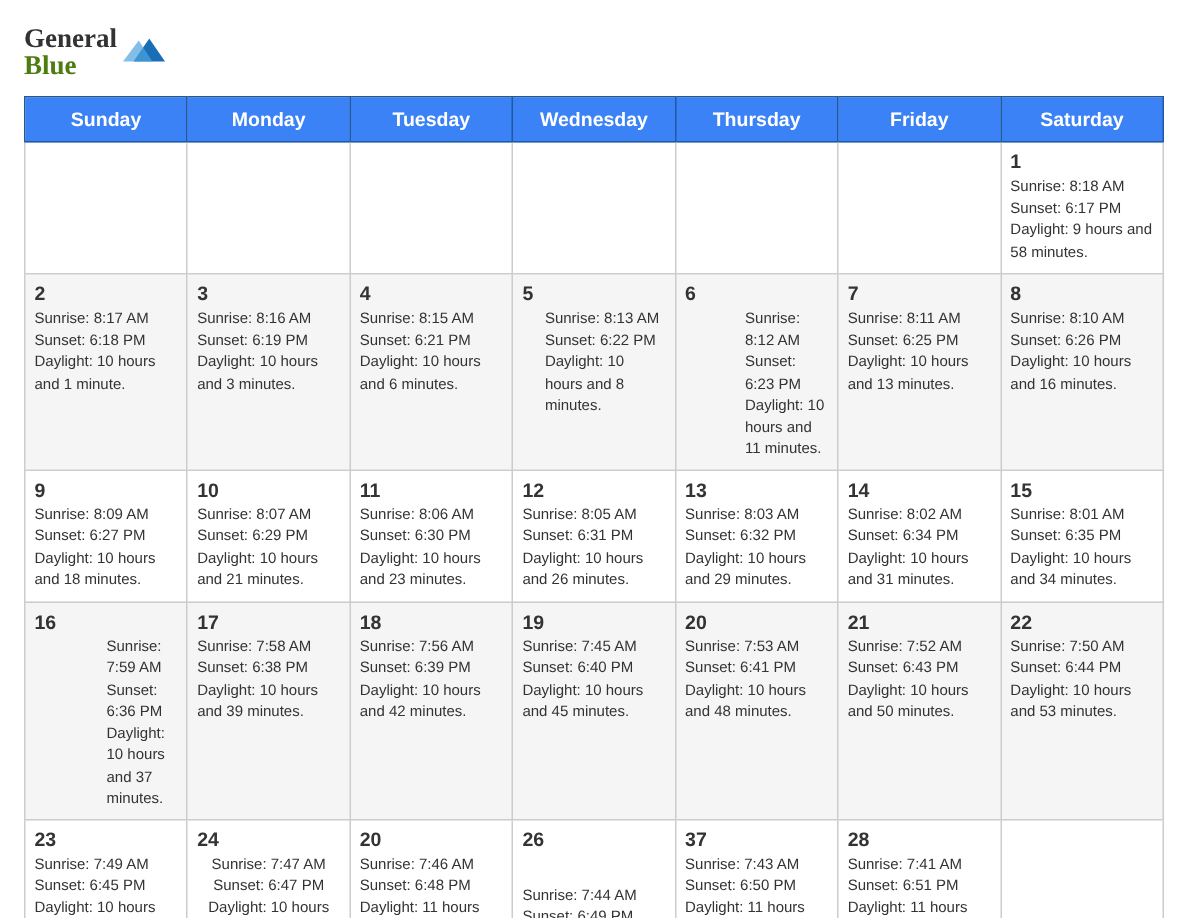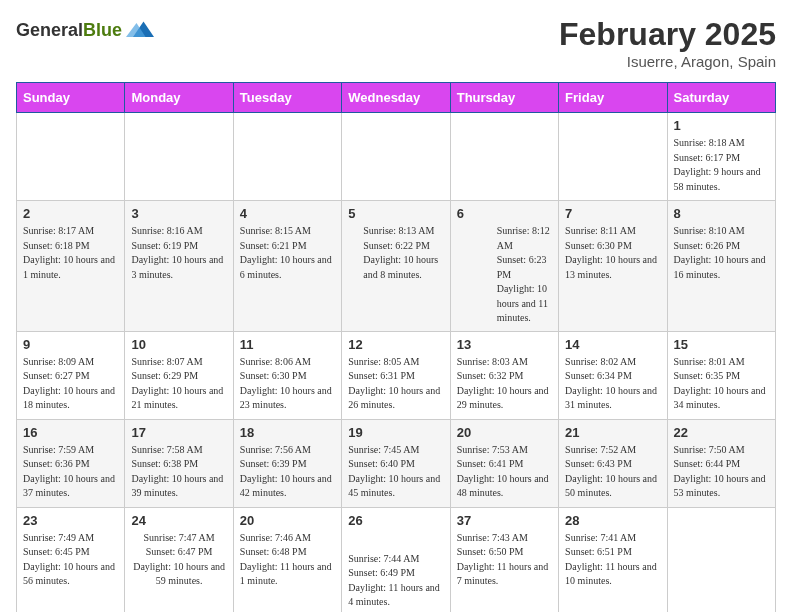--- a/index.html
+++ b/index.html
@@ -15,22 +15,23 @@
       justify-content: space-between;
       align-items: flex-start;
       margin-bottom: 12px;
     }
     .logo {
       display: flex;
       align-items: center;
     }
     .logo-text {
       display: flex;
-      flex-direction: row;
+      flex-direction: column;
       line-height: 1;
+      font-family: Liberation Serif, serif;
     }
     .logo-general {
       font-size: 18px;
       font-weight: bold;
       color: #333;
     }
     .logo-blue {
       font-size: 18px;
       font-weight: bold;
       color: #4d7c0f;
@@ -51,26 +52,26 @@
     .location {
       font-size: 15px;
       color: #555;
     }
     table {
       width: 100%;
       border-collapse: collapse;
       table-layout: fixed;
     }
     thead tr th {
-      background: #d946ef;
+      background: #3b82f6;
       color: #fff;
       font-size: 13px;
       font-weight: bold;
       padding: 7px 6px;
-      text-align: left;
+      text-align: center;
       border: 1px solid #1f5aa0;
     }
     tbody tr td {
       border: 1px solid #ccc;
       vertical-align: top;
       padding: 5px 6px;
       height: 88px;
       font-size: 10.5px;
       color: #333;
       background: #fff;
@@ -81,44 +82,39 @@
     .day-num {
       font-size: 13px;
       font-weight: bold;
       margin-bottom: 3px;
       display: block;
     }
     .day-info {
       font-size: 10px;
       color: #333;
       line-height: 1.45;
-      font-family: Liberation Serif, serif;
     }
     .empty-cell {
       background: #fff !important;
     }
   </style>
 </head>
 <body>
 
 <div class="header">
   <div class="logo">
     <div class="logo-text">
       <span class="logo-general">General</span>
       <span class="logo-blue">Blue</span>
     </div>
     <svg class="logo-icon" viewBox="0 0 40 40">
       <polygon points="10,30 25,8 40,30" fill="#1a6eb5"></polygon>
       <polygon points="0,30 15,10 28,30" fill="#4fa3e0" opacity="0.7"></polygon>
     </svg>
   </div>
-  <div class="title-block">
-    <div class="month-title">February 2025</div>
-    <div class="location">Isuerre, Aragon, Spain</div>
-  </div>
 </div>
 
 <table>
   <thead>
     <tr>
     <th>Sunday</th>
         <th>Monday</th>
         <th>Tuesday</th>
         <th>Wednesday</th>
         <th>Thursday</th>
@@ -168,21 +164,21 @@
         </td>
         <td>
           <span class="day-num">6</span>
           <div class="day-info" style="white-space: pre-line; margin-left: 40px;">Sunrise: 8:12 AM
 Sunset: 6:23 PM
 Daylight: 10 hours and 11 minutes.</div>
         </td>
         <td>
           <span class="day-num">7</span>
           <div class="day-info" style="white-space: pre-line;">Sunrise: 8:11 AM
-Sunset: 6:30 PM
+Sunset: 6:25 PM
 Daylight: 10 hours and 13 minutes.</div>
         </td>
         <td>
           <span class="day-num">8</span>
           <div class="day-info" style="white-space: pre-line;">Sunrise: 8:10 AM
 Sunset: 6:26 PM
 Daylight: 10 hours and 16 minutes.</div>
         </td>
       </tr>
       <tr>
@@ -225,21 +221,21 @@
         <td>
           <span class="day-num">15</span>
           <div class="day-info" style="white-space: pre-line;">Sunrise: 8:01 AM
 Sunset: 6:35 PM
 Daylight: 10 hours and 34 minutes.</div>
         </td>
       </tr>
       <tr>
         <td>
           <span class="day-num">16</span>
-          <div class="day-info" style="white-space: pre-line;">Sunrise: 7:59 AM
+          <div class="day-info" style="white-space: pre-line; margin-left: 48px;">Sunrise: 7:59 AM
 Sunset: 6:36 PM
 Daylight: 10 hours and 37 minutes.</div>
         </td>
         <td>
           <span class="day-num">17</span>
           <div class="day-info" style="white-space: pre-line;">Sunrise: 7:58 AM
 Sunset: 6:38 PM
 Daylight: 10 hours and 39 minutes.</div>
         </td>
         <td>

